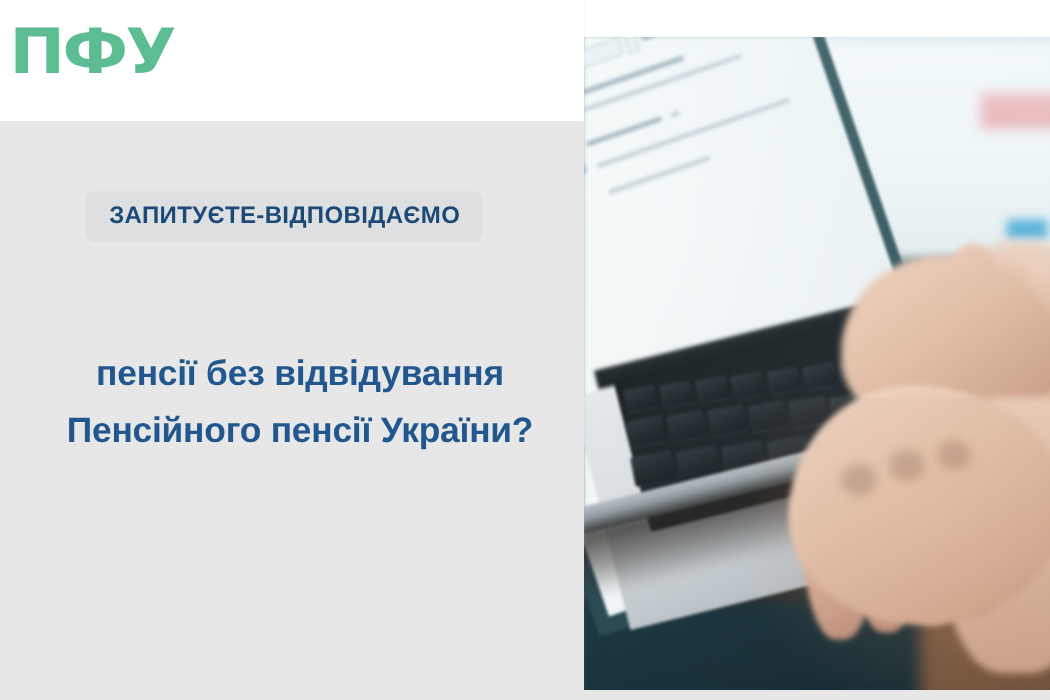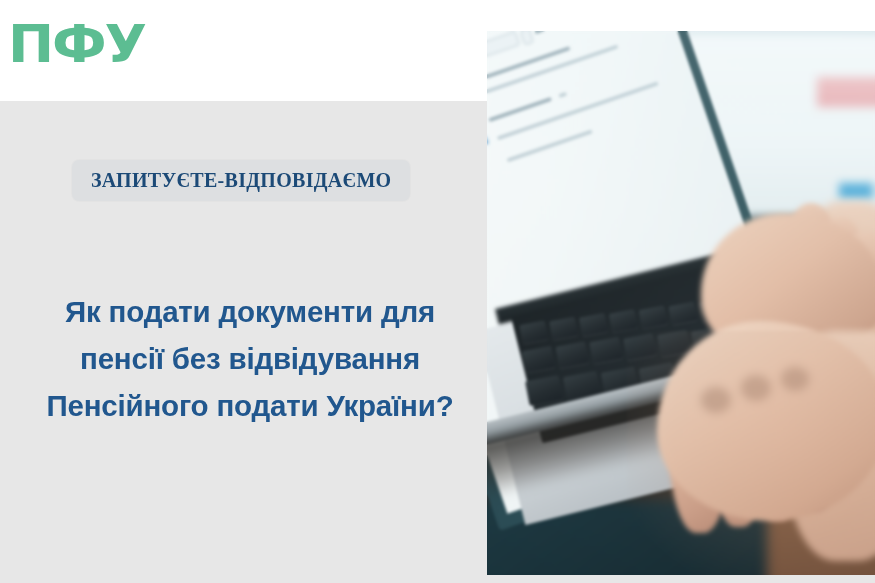--- a/index.html
+++ b/index.html
@@ -81,21 +81,21 @@
     color: #6a6b6d;
   }
   
   .badge {
     position: absolute;
     left: 72px;
     top: 160px;
     padding: 9px 19px 10px 19px;
     background: #dddfe1;
     border-radius: 7px;
-    font-family: Liberation Serif, serif;
+    font-family: Liberation Sans, sans-serif;
     font-weight: bold;
     font-size: 20px;
     line-height: 22px;
     letter-spacing: 0.3px;
     color: #1c4a77;
     white-space: nowrap;
     box-shadow: 0 0 0 1px rgba(0,0,0,0.015);
   }
   
   .headline {
@@ -351,23 +351,22 @@
   <div class="header-band"></div>
   <div class="header-band-right"></div>
 
   <div class="logo-wrap">
     <div class="logo-mark">ПФУ</div>
   </div>
 
   <div class="badge">ЗАПИТУЄТЕ-ВІДПОВІДАЄМО</div>
 
   <div class="headline">
-    <div>Як подати документи для</div>
     <div>пенсії без відвідування</div>
-    <div>Пенсійного подати України?</div>
+    <div>Пенсійного пенсії України?</div>
   </div>
 
   <div class="photo">
 
     <div class="ph-layer backwall"></div>
     <div class="ph-layer left-pale"></div>
 
     <div class="ph-layer bg-monitor-edge"></div>
     <div class="ph-layer bg-monitor"></div>
     <div class="ph-layer bg-monitor-pinkbar"></div>

